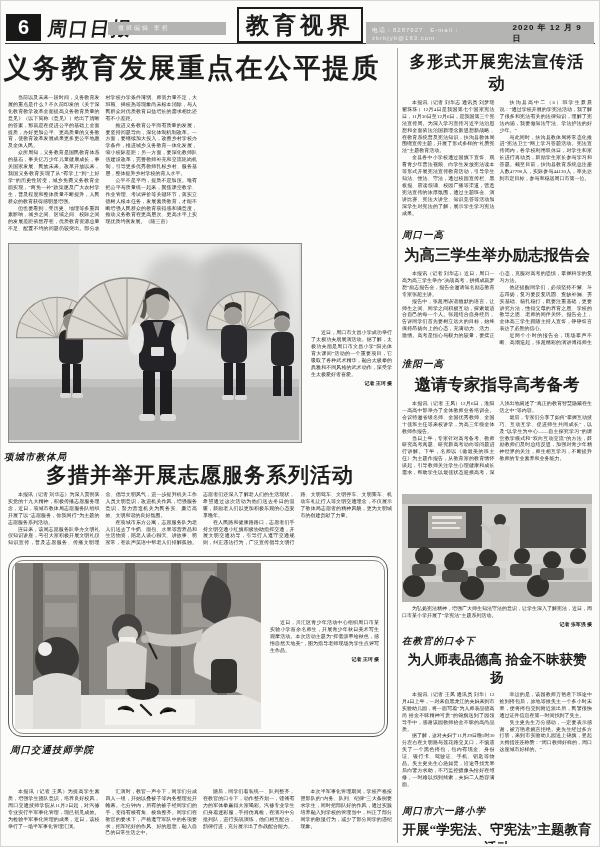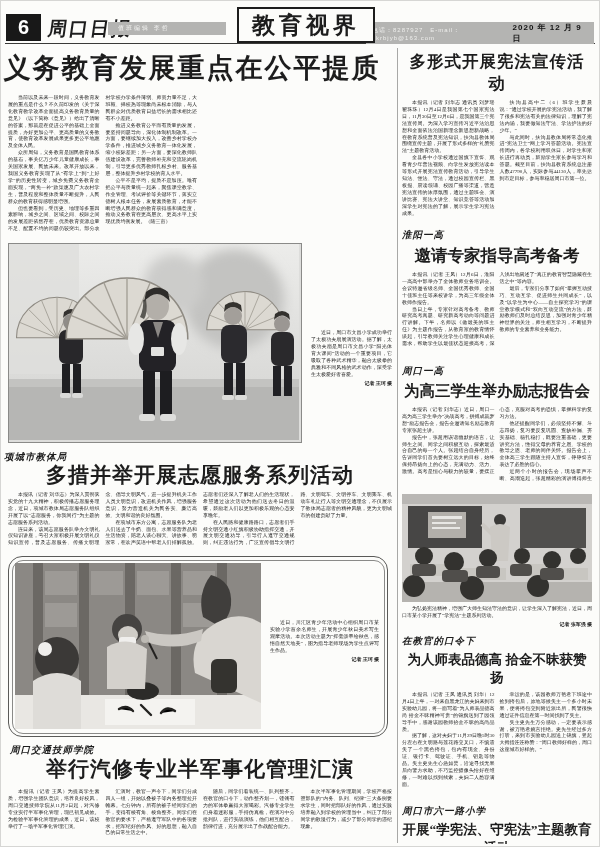--- a/index.html
+++ b/index.html
@@ -11,21 +11,21 @@
   
   .pagenum{left:6px;top:14px;width:35px;height:27px;background:#181818;color:#fff;
            font-family:"Liberation Sans",sans-serif;font-weight:700;font-size:20px;
            display:flex;align-items:center;justify-content:center;}
   .masthead{left:48px;top:16px;font-size:19px;font-weight:700;letter-spacing:2px;
             transform:skewX(-8deg);font-family:"Liberation Serif",serif;}
   .editbar{left:108px;top:22px;width:118px;height:13px;background:#b4b4b2;color:#f3f3f1;
            font-size:6px;line-height:13px;padding-left:10px;letter-spacing:2px;
            font-family:"Liberation Sans",sans-serif;}
   .hdr-line{left:5px;top:43px;width:590px;height:1px;background:#3a3a38;}
-  .sectionbox{left:237px;top:7px;width:138px;height:36px;background:#fcfcfa;border:2px solid #1d1d1d;
+  .sectionbox{left:237px;top:7px;width:126px;height:36px;background:#fcfcfa;border:2px solid #1d1d1d;
               z-index:3;display:flex;align-items:center;justify-content:center;
               font-size:23px;letter-spacing:4px;font-weight:600;}
   .rightbar{left:366px;top:22px;width:228px;height:22px;background:#b4b4b2;z-index:1;
             display:flex;align-items:center;justify-content:space-between;padding:0 6px;
             font-family:"Liberation Sans",sans-serif;}
   .contact{font-size:6px;color:#eeeeec;letter-spacing:1px;}
   .pagedate{font-size:8px;color:#141414;font-weight:700;letter-spacing:1px;}
 
   
   .kicker{font-style:italic;font-weight:700;font-size:9.5px;letter-spacing:1px;}
@@ -236,59 +236,58 @@
         <rect x="196" y="96" width="26" height="34" rx="6" fill="#34332f"></rect>
       </svg>
     </div>
     <div class="photo2-cap cap">
       <p>近日，川汇区青少年活动中心组织周口市某实验小学百余名师生，开展青少年秋日美术写生观摩活动。本次活动主题为“挥毫泼墨绘秋色，感悟自然天地美”，图为指导老师现场为学生点评写生作品。</p>
       <span class="credit">记者 王珂 摄</span>
     </div>
   </div>
 
   <div class="abs kicker jt-kicker">周口交通技师学院</div>
-  <div class="abs jt-headline">举行汽修专业半军事化管理汇演</div>
   <div class="abs jt-body cols">
       <p>本报讯（记者 王凤）为提高学生素质，增强学生团队意识，培养良好校风，周口交通技师学院从11月2日起，对汽修专业实行半军事化管理，现已初见成效。为检验半军事化管理的成果，近日，该校举行了一场半军事化管理汇演。</p>
       <p>汇演时，教官一声令下，同学们分成四人一组，开始以叠被子等内务整理拉开帷幕。七分钟内，所有的被子经同学们的手，变得有棱有角、棱角整齐。同学们在教官的要求下，严格遵守军队中的各项要求，把军纪好的作风、好的思想，融入自己的日常生活之中。</p>
       <p>随后，同学们着装统一、队列整齐，在教官的口令下，动作整齐划一，铿锵有力的军体拳赢得大家喝彩。汽修专业学生们身着迷彩服，手持仿真枪，在演习中分批列队，进行实战演练，他们相互配合，韵律行进，充分展示出了作战配合能力。</p>
       <p>本次半军事化管理期间，学校严格按照部队的“内务、队列、纪律”三大条例要求学生，同时把部队好的作风，通过实践培养融入到学校的管理当中，纠正了部分同学的散漫行为，减少了部分同学的违纪现象。</p>
     </div>
 
   <div class="abs vrule"></div>
   <div class="abs right-col">
 
     <div class="rc-art fugou">
       <div class="rc-head">多形式开展宪法宣传活动</div>
       <div class="rc-body cols">
           <p>本报讯（记者 刘华志 通讯员 刘梦瑶 翟珠珠）12月4日是我国第七个国家宪法日，11月30日至12月6日，是我国第三个宪法宣传周。为深入学习宣传习近平法治思想和全面依法治国新理念新思想新战略，在教育系统普及宪法知识，扶沟县教体局围绕宣传主题，开展了形式多样的“礼赞宪法”主题教育活动。</p>
           <p>全县各中小学校通过国旗下宣誓、观看青少年普法视频、向学生发放宪法读本等形式开展宪法宣传教育活动，引导学生知法、懂法、守法，通过校园宣传栏、黑板报、晨读领诵、校园广播等渠道，营造宪法宣传的浓厚氛围，通过主题班会、演讲比赛、宪法大讲堂、知识竞答等活动加深学生对宪法的了解，展示学生学习宪法成果。</p>
           <p>扶沟县高中二（6）班学生聂晨说：“通过学校开展的学宪法活动，我了解了很多和宪法有关的法律知识，理解了宪法内涵，我要做知法守法、学法护法的好少年。”</p>
           <p>与此同时，扶沟县教体局将常态化推进“宪法卫士”网上学习答题活动。宪法宣传周内，各学校利用双休日，对学生和家长进行再动员，鼓励学生家长参与学习和答题。截至目前，扶沟县教育系统总注册人数47790人，实际参与44130人，率先达到市定目标，参与率稳居周口市第一位。</p>
         </div>
     </div>
 
-    <div class="rc-art huaiyang">
-      <div class="kicker">淮阳一高</div>
-      <div class="rc-head">邀请专家指导高考备考</div>
-      <div class="rc-body cols">
-          <p>本报讯（记者 王凤）12月6日，淮阳一高高中部举办了全体教师业务培训会。会议特邀省级名师、全国优秀教师、全国十佳班主任等来校讲学，为高三年级全体教师作报告。</p>
-          <p>当日上午，专家针对高考备考、教师研究高考真题、研究新高考动向等问题进行讲解。下午，名师以《做最美的班主任》为主题作报告，从教育家的教育情怀谈起，引导教师关注学生心理健康和成长需求，帮助学生以最佳状态迎接高考，深入浅出地阐述了“真正的教育智慧隐藏在生活之中”等内容。</p>
-          <p>最后，专家们分享了如何“掌握互动技巧、互动互学、促进师生共同成长”，以及“以学生为中心——自主探究学习”的课堂教学模式和“双向互动交流”的方法，鼓励教师们及时总结反思，加强对青少年精神世界的关注，师生相互学习，不断提升教师的专业素养和业务能力。</p>
-        </div>
-    </div>
-
     <div class="rc-art zkyg">
       <div class="kicker">周口一高</div>
       <div class="rc-head">为高三学生举办励志报告会</div>
       <div class="rc-body cols">
           <p>本报讯（记者 刘华志）近日，周口一高为高三学生举办“决战高考，拼搏成就梦想”励志报告会，报告会邀请知名励志教育专家张超主讲。</p>
           <p>报告中，张超用诙谐幽默的语言，让师生之间、同学之间积极互动，探索最适合自己的每一个人。张超结合自身经历，告诉同学们首先要树立远大的目标，始终保持昂扬向上的心态，充满动力、活力、激情。高考是恒心与毅力的较量，要摆正心态，克服对高考的恐惧，掌握科学的复习方法。</p>
           <p>他还提醒同学们，必须坚持不懈、斗志昂扬，复习要反复巩固、查缺补漏、夯实基础、稳扎稳打，既要注重基础，更要讲究方法，懂得父母的养育之恩、学校的教导之恩、老师的同伴关怀。报告会上，全体高三学生跟随主持人宣誓，铮铮誓言表达了必胜的信心。</p>
           <p>近两个小时的报告会，现场掌声不断、高潮迭起，张超精彩的演讲博得师生阵阵喝彩，点燃了全体学生的奋斗激情，坚定了同学们冲刺高考的信心。</p>
+        </div>
+    </div>
+
+    <div class="rc-art huaiyang">
+      <div class="kicker">淮阳一高</div>
+      <div class="rc-head">邀请专家指导高考备考</div>
+      <div class="rc-body cols">
+          <p>本报讯（记者 王凤）12月6日，淮阳一高高中部举办了全体教师业务培训会。会议特邀省级名师、全国优秀教师、全国十佳班主任等来校讲学，为高三年级全体教师作报告。</p>
+          <p>当日上午，专家针对高考备考、教师研究高考真题、研究新高考动向等问题进行讲解。下午，名师以《做最美的班主任》为主题作报告，从教育家的教育情怀谈起，引导教师关注学生心理健康和成长需求，帮助学生以最佳状态迎接高考，深入浅出地阐述了“真正的教育智慧隐藏在生活之中”等内容。</p>
+          <p>最后，专家们分享了如何“掌握互动技巧、互动互学、促进师生共同成长”，以及“以学生为中心——自主探究学习”的课堂教学模式和“双向互动交流”的方法，鼓励教师们及时总结反思，加强对青少年精神世界的关注，师生相互学习，不断提升教师的专业素养和业务能力。</p>
         </div>
     </div>
 
     <div class="photo3">
       <svg width="190" height="108" viewBox="0 0 190 108" xmlns="http://www.w3.org/2000/svg">
         <rect width="190" height="108" fill="#d3d1ce"></rect>
         <rect x="0" y="0" width="190" height="10" fill="#b9b7b4"></rect>
         <rect x="6" y="12" width="74" height="42" fill="#474645"></rect>
         <rect x="26" y="18" width="38" height="26" fill="#b2afaa"></rect>
         <g fill="#e8e7e4">

